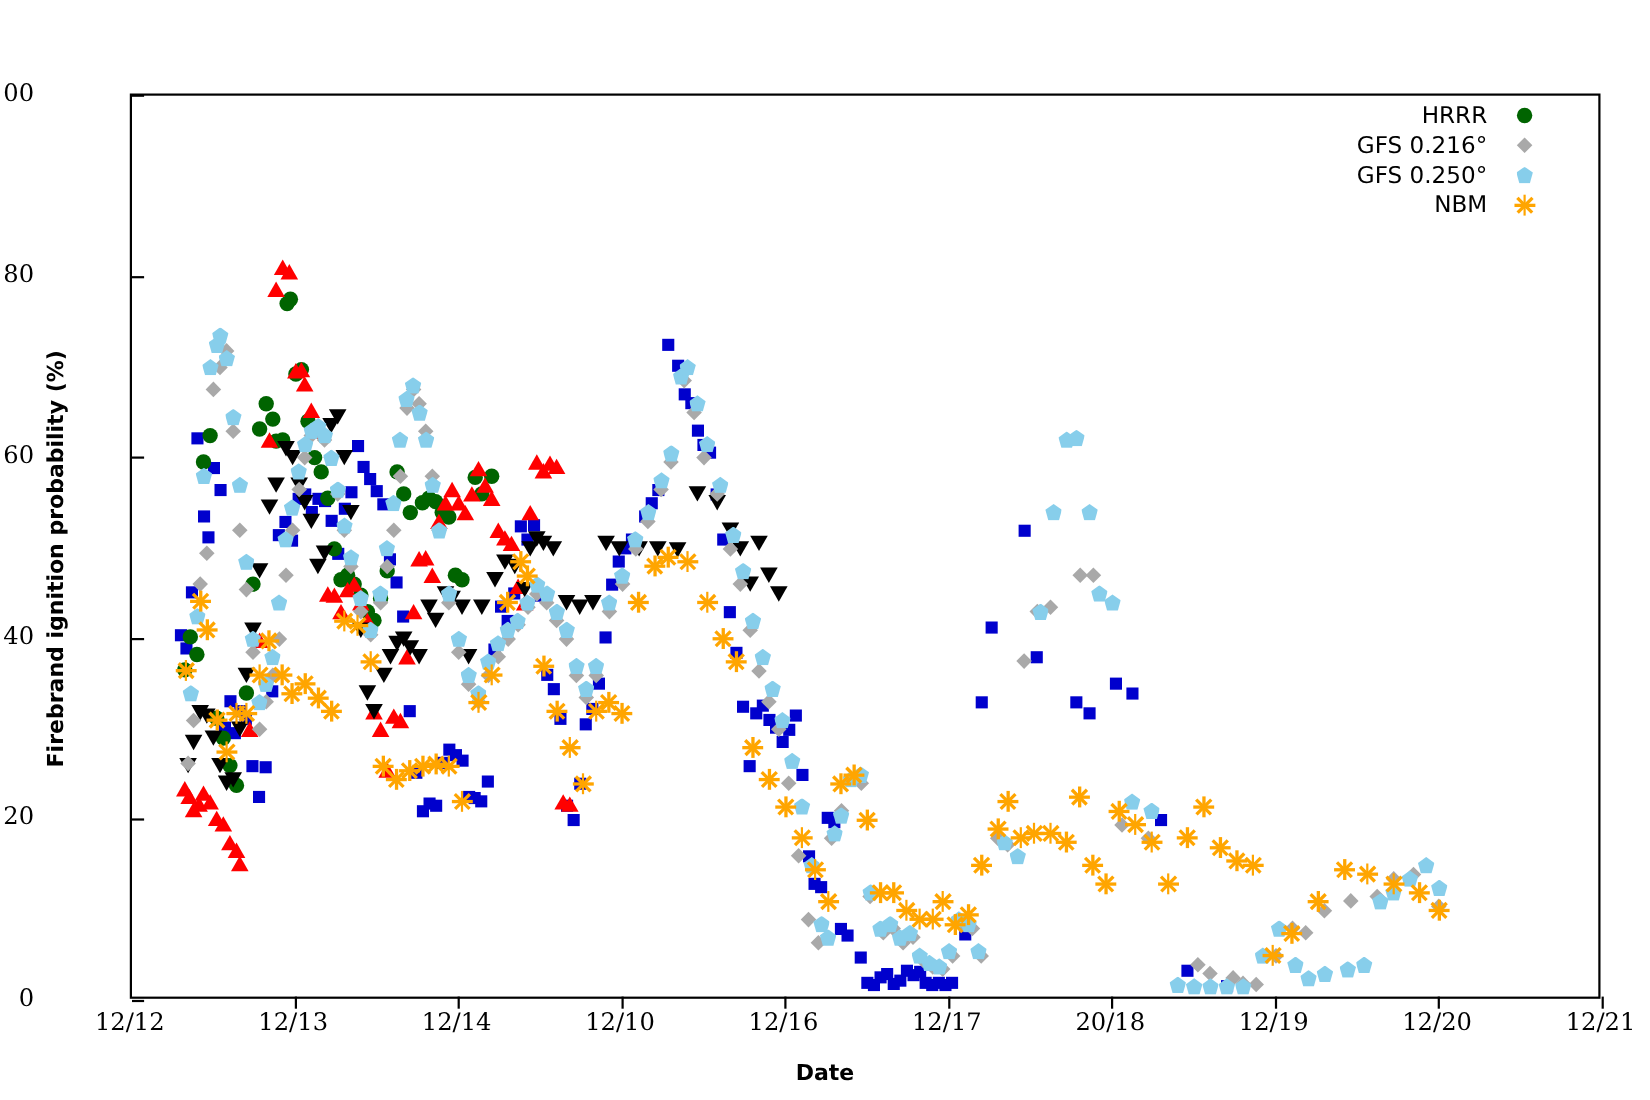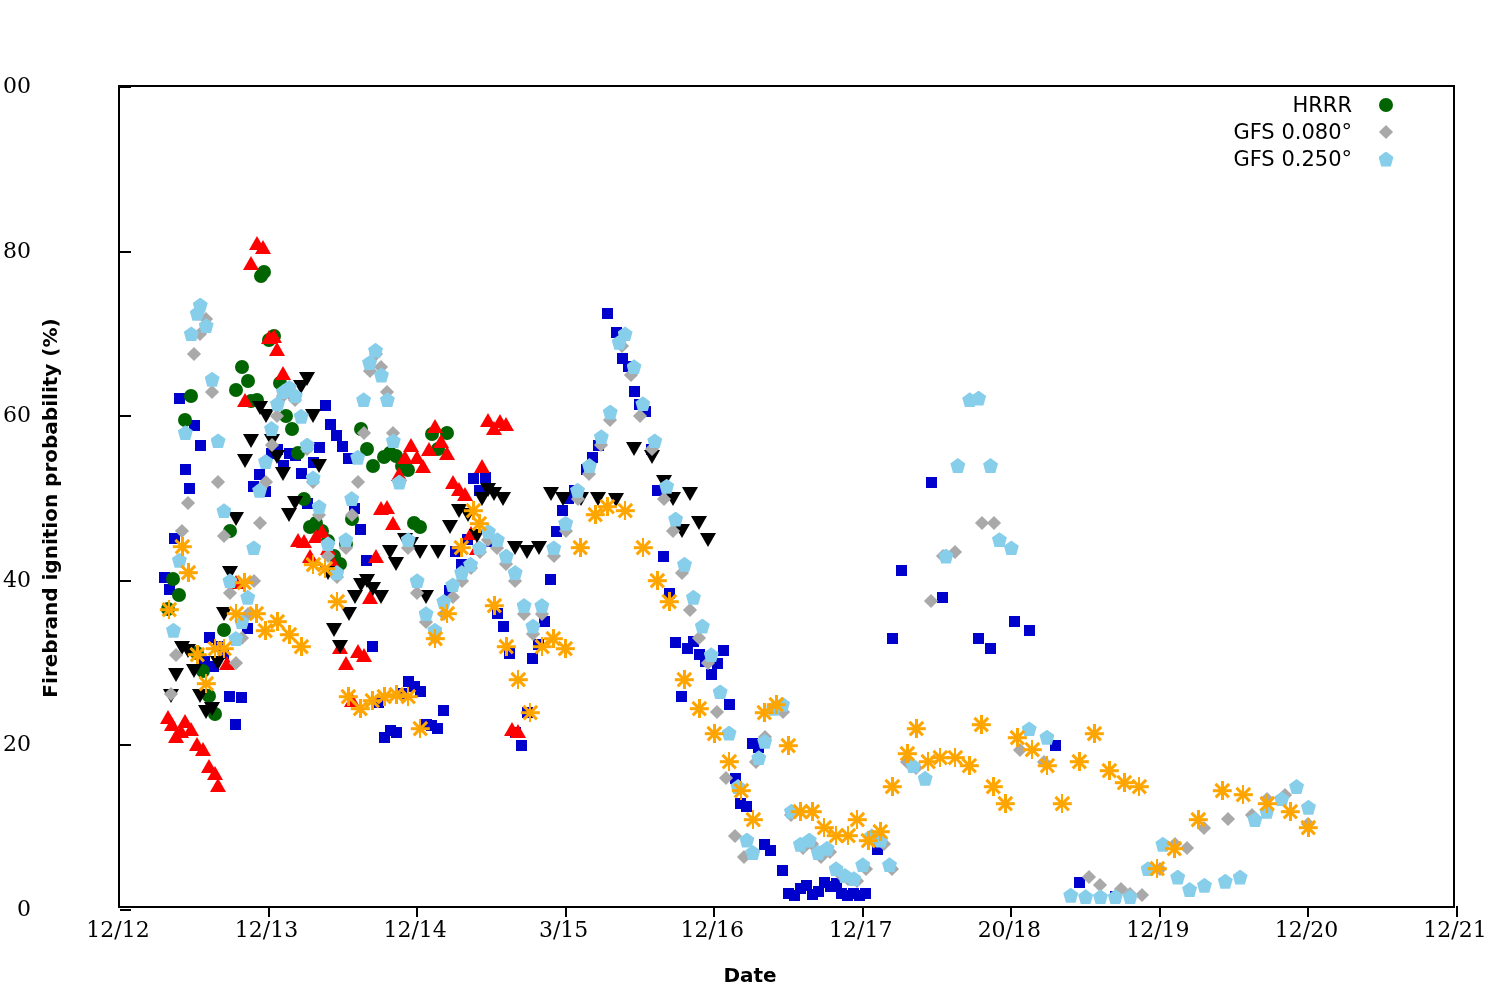--- a/index.html
+++ b/index.html
@@ -1179,43 +1179,54 @@
   <div id="ticklabels">
       <div class="ylab" style="top: 908px;">0</div>
       <div class="ylab" style="top: 743.4px;">20</div>
       <div class="ylab" style="top: 578.8px;">40</div>
       <div class="ylab" style="top: 414.2px;">60</div>
       <div class="ylab" style="top: 249.6px;">80</div>
       <div class="ylab" style="top: 85px;">100</div>
       <div class="xlab" style="left: 118px;">12/12</div>
       <div class="xlab" style="left: 266.556px;">12/13</div>
       <div class="xlab" style="left: 415.111px;">12/14</div>
-      <div class="xlab" style="left: 563.667px;">3/15</div>
+      <div class="xlab" style="left: 563.667px;">12/10</div>
       <div class="xlab" style="left: 712.222px;">12/16</div>
       <div class="xlab" style="left: 860.778px;">12/17</div>
       <div class="xlab" style="left: 1009.33px;">20/18</div>
       <div class="xlab" style="left: 1157.89px;">12/19</div>
       <div class="xlab" style="left: 1306.44px;">12/20</div>
       <div class="xlab" style="left: 1455px;">12/21</div>
     </div>
 
   <div id="legend">
       <div class="lrow">
         <div class="ltxt">HRRR</div>
         <div class="lmk">
           <div class="mk m-circle" style="background: rgb(0, 100, 0); left: 0px; top: 0px;"></div>
         </div>
       </div>
       <div class="lrow">
-        <div class="ltxt">GFS 0.080°</div>
+        <div class="ltxt">GFS 0.216°</div>
         <div class="lmk">
           <div class="mk m-diamond" style="background: rgb(169, 169, 169); left: 0px; top: 0px;"></div>
         </div>
       </div>
       <div class="lrow">
         <div class="ltxt">GFS 0.250°</div>
         <div class="lmk">
           <div class="mk m-pent" style="background: rgb(135, 206, 235); left: 0px; top: 0px;"></div>
         </div>
       </div>
+      <div class="lrow">
+        <div class="ltxt">NBM</div>
+        <div class="lmk">
+          <div class="mk m-star" style="left: 0px; top: 0px;">
+            <i style="background: rgb(255, 165, 0);"></i>
+            <i style="background: rgb(255, 165, 0);"></i>
+            <i style="background: rgb(255, 165, 0);"></i>
+            <i style="background: rgb(255, 165, 0);"></i>
+          </div>
+        </div>
+      </div>
     </div>
 
 </div>
 
 </body></html>

